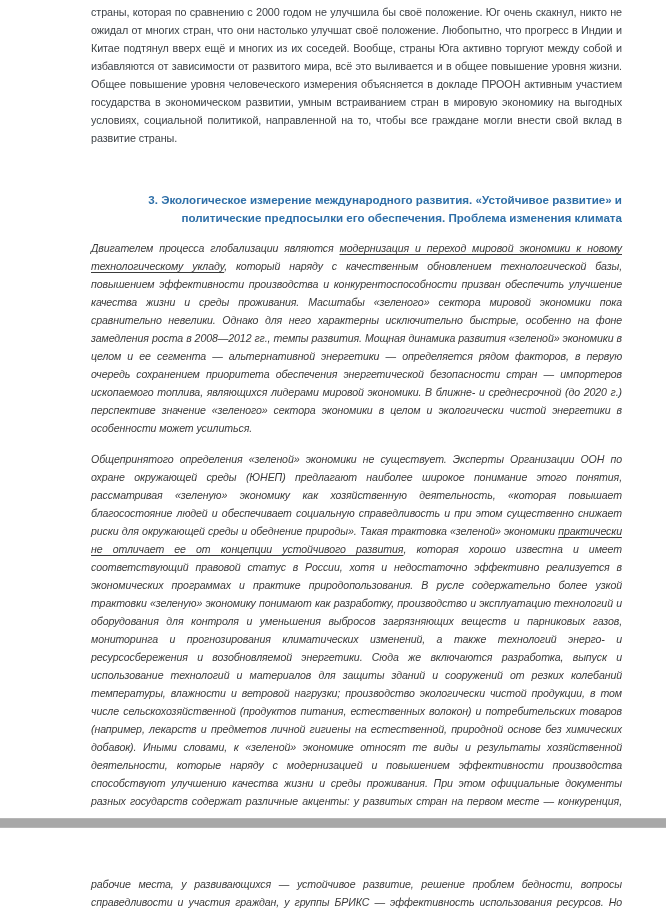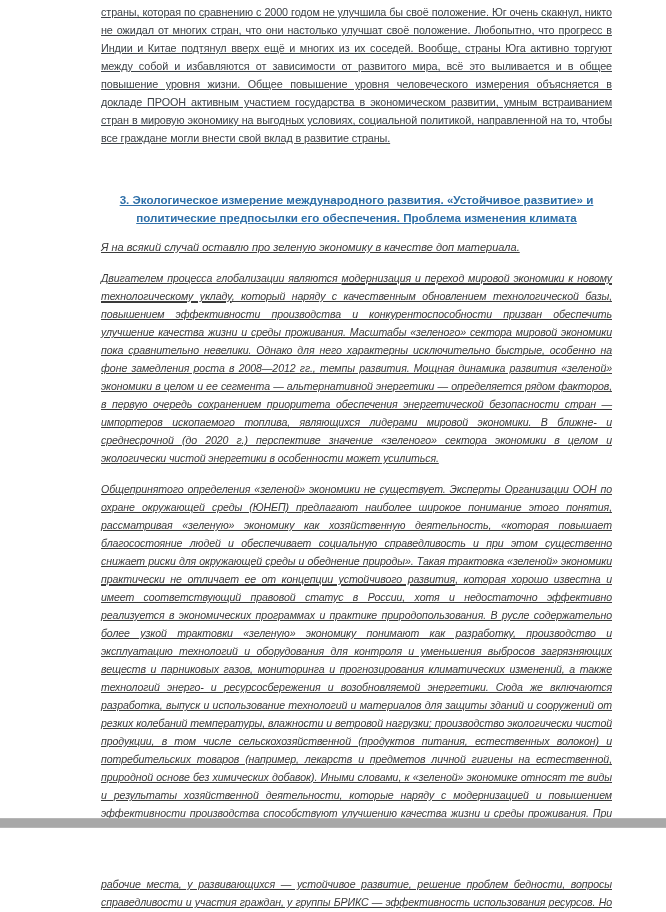--- a/index.html
+++ b/index.html
@@ -18,36 +18,36 @@
   .page-break {
     height: 10px;
     background: var(--bar, #a8a8a8);
     border-top: 1px solid #b6b6b6;
     border-bottom: 1px solid #b6b6b6;
     box-sizing: border-box;
   }
 
   .text-col { margin-left: 88px; width: 537px; }
 
-  p, h3 { margin: 13px; padding: 0; text-decoration: underline; }
+  p, h3 { margin: 3px; padding: 0; }
 
   .p-sans {
     font-size: 10.8px;
     line-height: 18px;
     letter-spacing: -0.1px;
     color: var(--body-col, #3d4247);
     text-align: justify;
     margin-top: 3px;
   }
   .heading {
     font-size: 11.6px;
     font-weight: bold;
     line-height: 17.5px;
     color: var(--head-col, #2e6fa8);
-    text-align: center;
+    text-align: right;
     margin-top: 44px;
   }
   .note {
     font-style: italic;
     font-size: 11px;
     line-height: 17px;
     color: var(--it-col, #3a3a3a);
     margin-top: 2px;
   }
   .p-it {
@@ -63,21 +63,20 @@
   .u { text-decoration: underline; text-decoration-thickness: 1px; text-underline-offset: 2px; }
 </style>
 </head>
 <body>
 
 <div class="viewport">
   <div class="page page-1">
     <div class="text-col">
         <p class="p-sans"><span>страны, которая по сравнению с 2000 годом не улучшила бы своё положение. Юг очень скакнул, никто не ожидал от многих стран, что они настолько улучшат своё положение. Любопытно, что прогресс в Индии и Китае подтянул вверх ещё и многих из их соседей. Вообще, страны Юга активно торгуют между собой и избавляются от зависимости от развитого мира, всё это выливается и в общее повышение уровня жизни. Общее повышение уровня человеческого измерения объясняется в докладе ПРООН активным участием государства в экономическом развитии, умным встраиванием стран в мировую экономику на выгодных условиях, социальной политикой, направленной на то, чтобы все граждане могли внести свой вклад в развитие страны.</span></p>
         <h3 class="heading"><span>3. Экологическое измерение международного развития. «Устойчивое развитие» и политические предпосылки его обеспечения. Проблема изменения климата</span></h3>
-        <p class="note"><span>Я на всякий случай оставлю про зеленую экономику в качестве доп материала.</span></p>
         <p class="p-it"><span>Двигателем процесса глобализации являются </span><span class="u">модернизация и переход мировой экономики к новому технологическому укладу</span><span>, который наряду с качественным обновлением технологической базы, повышением эффективности производства и конкурентоспособности призван обеспечить улучшение качества жизни и среды проживания. Масштабы «зеленого» сектора мировой экономики пока сравнительно невелики. Однако для него характерны исключительно быстрые, особенно на фоне замедления роста в 2008—2012 гг., темпы развития. Мощная динамика развития «зеленой» экономики в целом и ее сегмента — альтернативной энергетики — определяется рядом факторов, в первую очередь сохранением приоритета обеспечения энергетической безопасности стран — импортеров ископаемого топлива, являющихся лидерами мировой экономики. В ближне- и среднесрочной (до 2020 г.) перспективе значение «зеленого» сектора экономики в целом и экологически чистой энергетики в особенности может усилиться.</span></p>
         <p class="p-it justify-last"><span>Общепринятого определения «зеленой» экономики не существует. Эксперты Организации ООН по охране окружающей среды (ЮНЕП) предлагают наиболее широкое понимание этого понятия, рассматривая «зеленую» экономику как хозяйственную деятельность, «которая повышает благосостояние людей и обеспечивает социальную справедливость и при этом существенно снижает риски для окружающей среды и обеднение природы». Такая трактовка «зеленой» экономики </span><span class="u">практически не отличает ее от концепции устойчивого развития</span><span>, которая хорошо известна и имеет соответствующий правовой статус в России, хотя и недостаточно эффективно реализуется в экономических программах и практике природопользования. В русле содержательно более узкой трактовки «зеленую» экономику понимают как разработку, производство и эксплуатацию технологий и оборудования для контроля и уменьшения выбросов загрязняющих веществ и парниковых газов, мониторинга и прогнозирования климатических изменений, а также технологий энерго- и ресурсосбережения и возобновляемой энергетики. Сюда же включаются разработка, выпуск и использование технологий и материалов для защиты зданий и сооружений от резких колебаний температуры, влажности и ветровой нагрузки; производство экологически чистой продукции, в том числе сельскохозяйственной (продуктов питания, естественных волокон) и потребительских товаров (например, лекарств и предметов личной гигиены на естественной, природной основе без химических добавок). Иными словами, к «зеленой» экономике относят те виды и результаты хозяйственной деятельности, которые наряду с модернизацией и повышением эффективности производства способствуют улучшению качества жизни и среды проживания. При этом официальные документы разных государств содержат различные акценты: у развитых стран на первом месте — конкуренция,</span></p>
       </div>
   </div>
   <div class="page-break"></div>
   <div class="page page-2">
     <div class="text-col">
         <p class="p-it justify-last"><span>рабочие места, у развивающихся — устойчивое развитие, решение проблем бедности, вопросы справедливости и участия граждан, у группы БРИКС — эффективность использования ресурсов. Но показательно, что собственно экологические проблемы, прежде всего экологические лимиты развития,</span></p>
       </div>
   </div>

